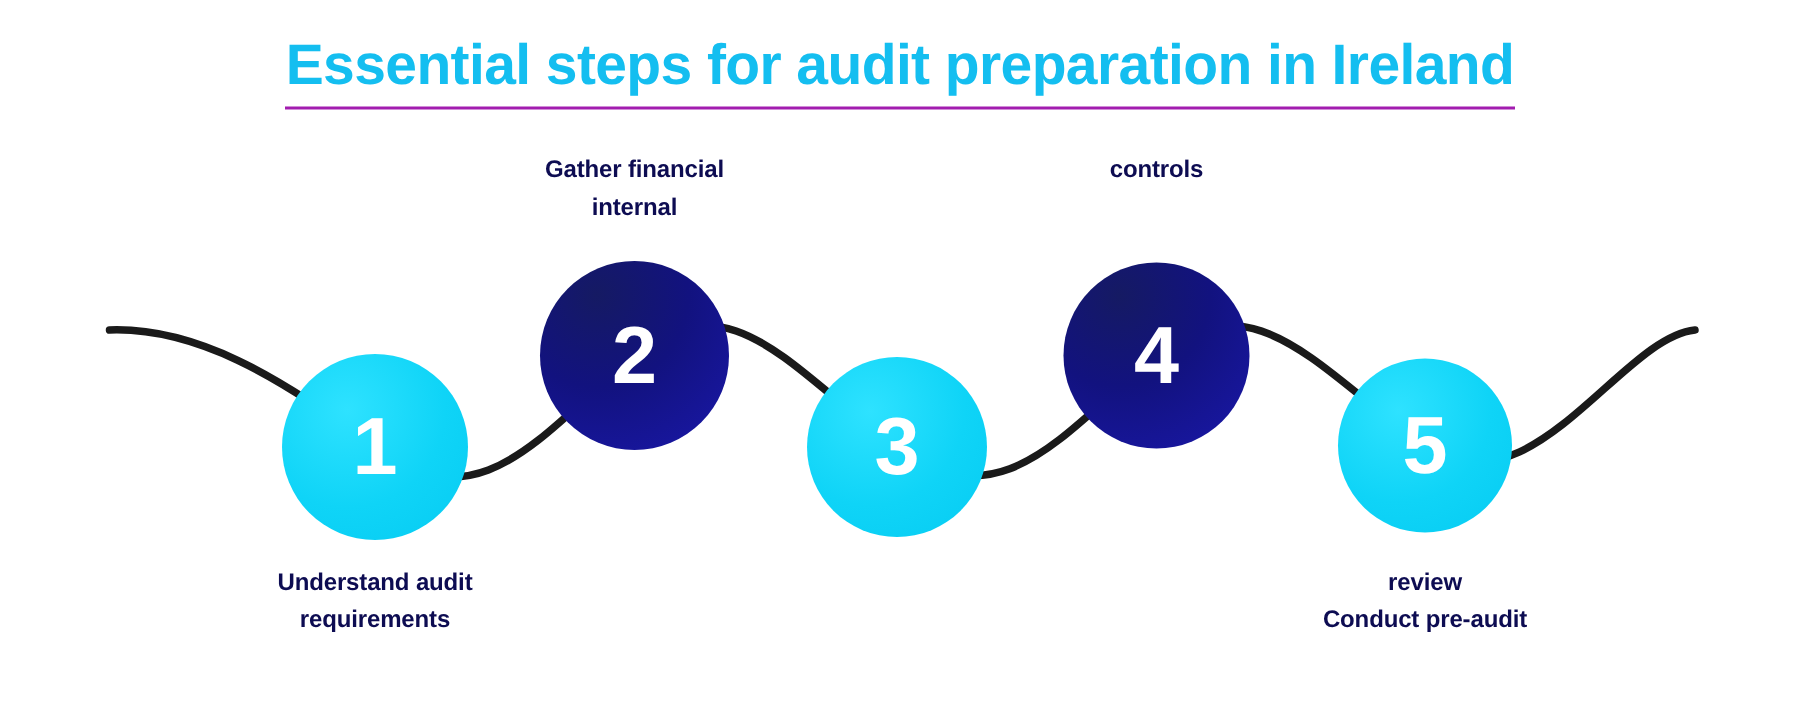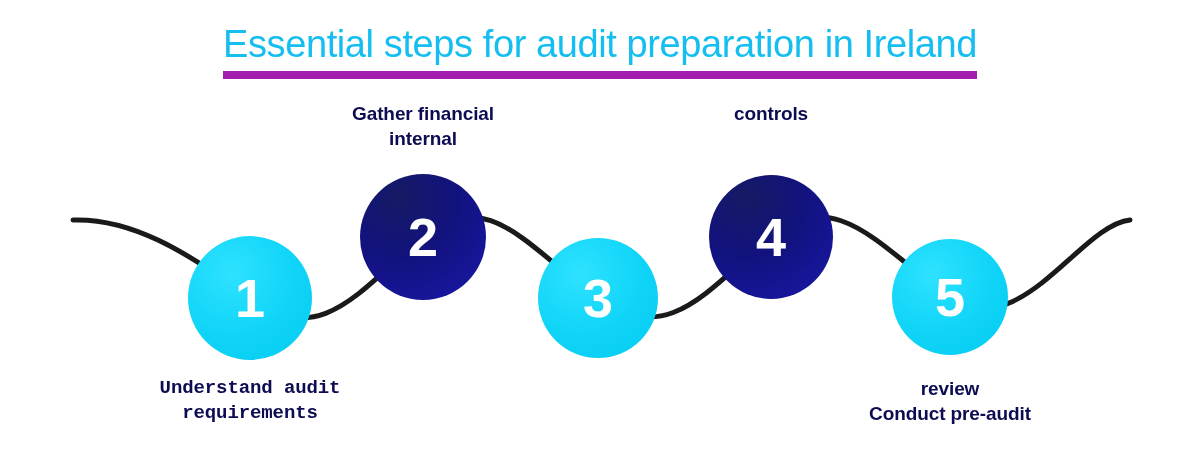--- a/index.html
+++ b/index.html
@@ -26,26 +26,26 @@
     position: absolute;
     top: 22px;
     left: 0;
     width: 1200px;
     text-align: center;
   }
   .title {
     display: inline-block;
     font-family: "Liberation Sans", sans-serif;
     font-size: 38px;
-    font-weight: normal;
+    font-weight: bold;
     letter-spacing: -0.4px;
     color: #14BEF0;
     line-height: 44px;
     padding-bottom: 5px;
-    border-bottom: 8px solid #a21caf;
+    border-bottom: 2px solid #a21caf;
   }
 
   
   .wave-svg {
     position: absolute;
     left: 0;
     top: 0;
     width: 1200px;
     height: 469px;
     pointer-events: none;
@@ -71,21 +71,21 @@
   .circle.cyan {
     background: radial-gradient(circle at 35% 30%, #2EE2FF 0%, #0FD4F7 55%, #06CBF2 100%);
   }
   .circle.navy {
     background: radial-gradient(circle at 30% 18%, #151a63 0%, #12127f 45%, #1a18aa 100%);
   }
   .step-label {
     position: absolute;
     text-align: center;
     font-family: "Liberation Sans", sans-serif;
-    font-size: 19px;
+    font-size: 16px;
     font-weight: bold;
     color: #0D0C52;
     line-height: 25px;
     letter-spacing: -0.1px;
   }
 </style>
 </head>
 <body>
 
 <div id="infographic">
@@ -101,21 +101,21 @@
              C 487 183, 530 250, 598 298
              C 668 348, 707 290, 771 237
              C 836 183, 882 250, 950 297
              C 1020 345, 1080 225, 1130 220" fill="none" stroke="#1A1A1A" stroke-width="5" stroke-linecap="round" stroke-linejoin="round"></path>
   </svg>
 
   <div class="step">
     <div class="circle cyan" style="left:188px; top:236px; width:124px; height:124px;">
       <span>1</span>
     </div>
-    <div class="step-label" style="left:120px; top:376px; width:260px;font-family:Liberation Mono, monospace;">
+    <div class="step-label" style="left:120px; top:376px; width:260px;">
       <div>Understand audit</div>
       <div>requirements</div>
     </div>
   </div>
 
   <div class="step">
     <div class="circle navy" style="left:360px; top:174px; width:126px; height:126px;">
       <span>2</span>
     </div>
     <div class="step-label" style="left:303px; top:101px; width:240px;">

